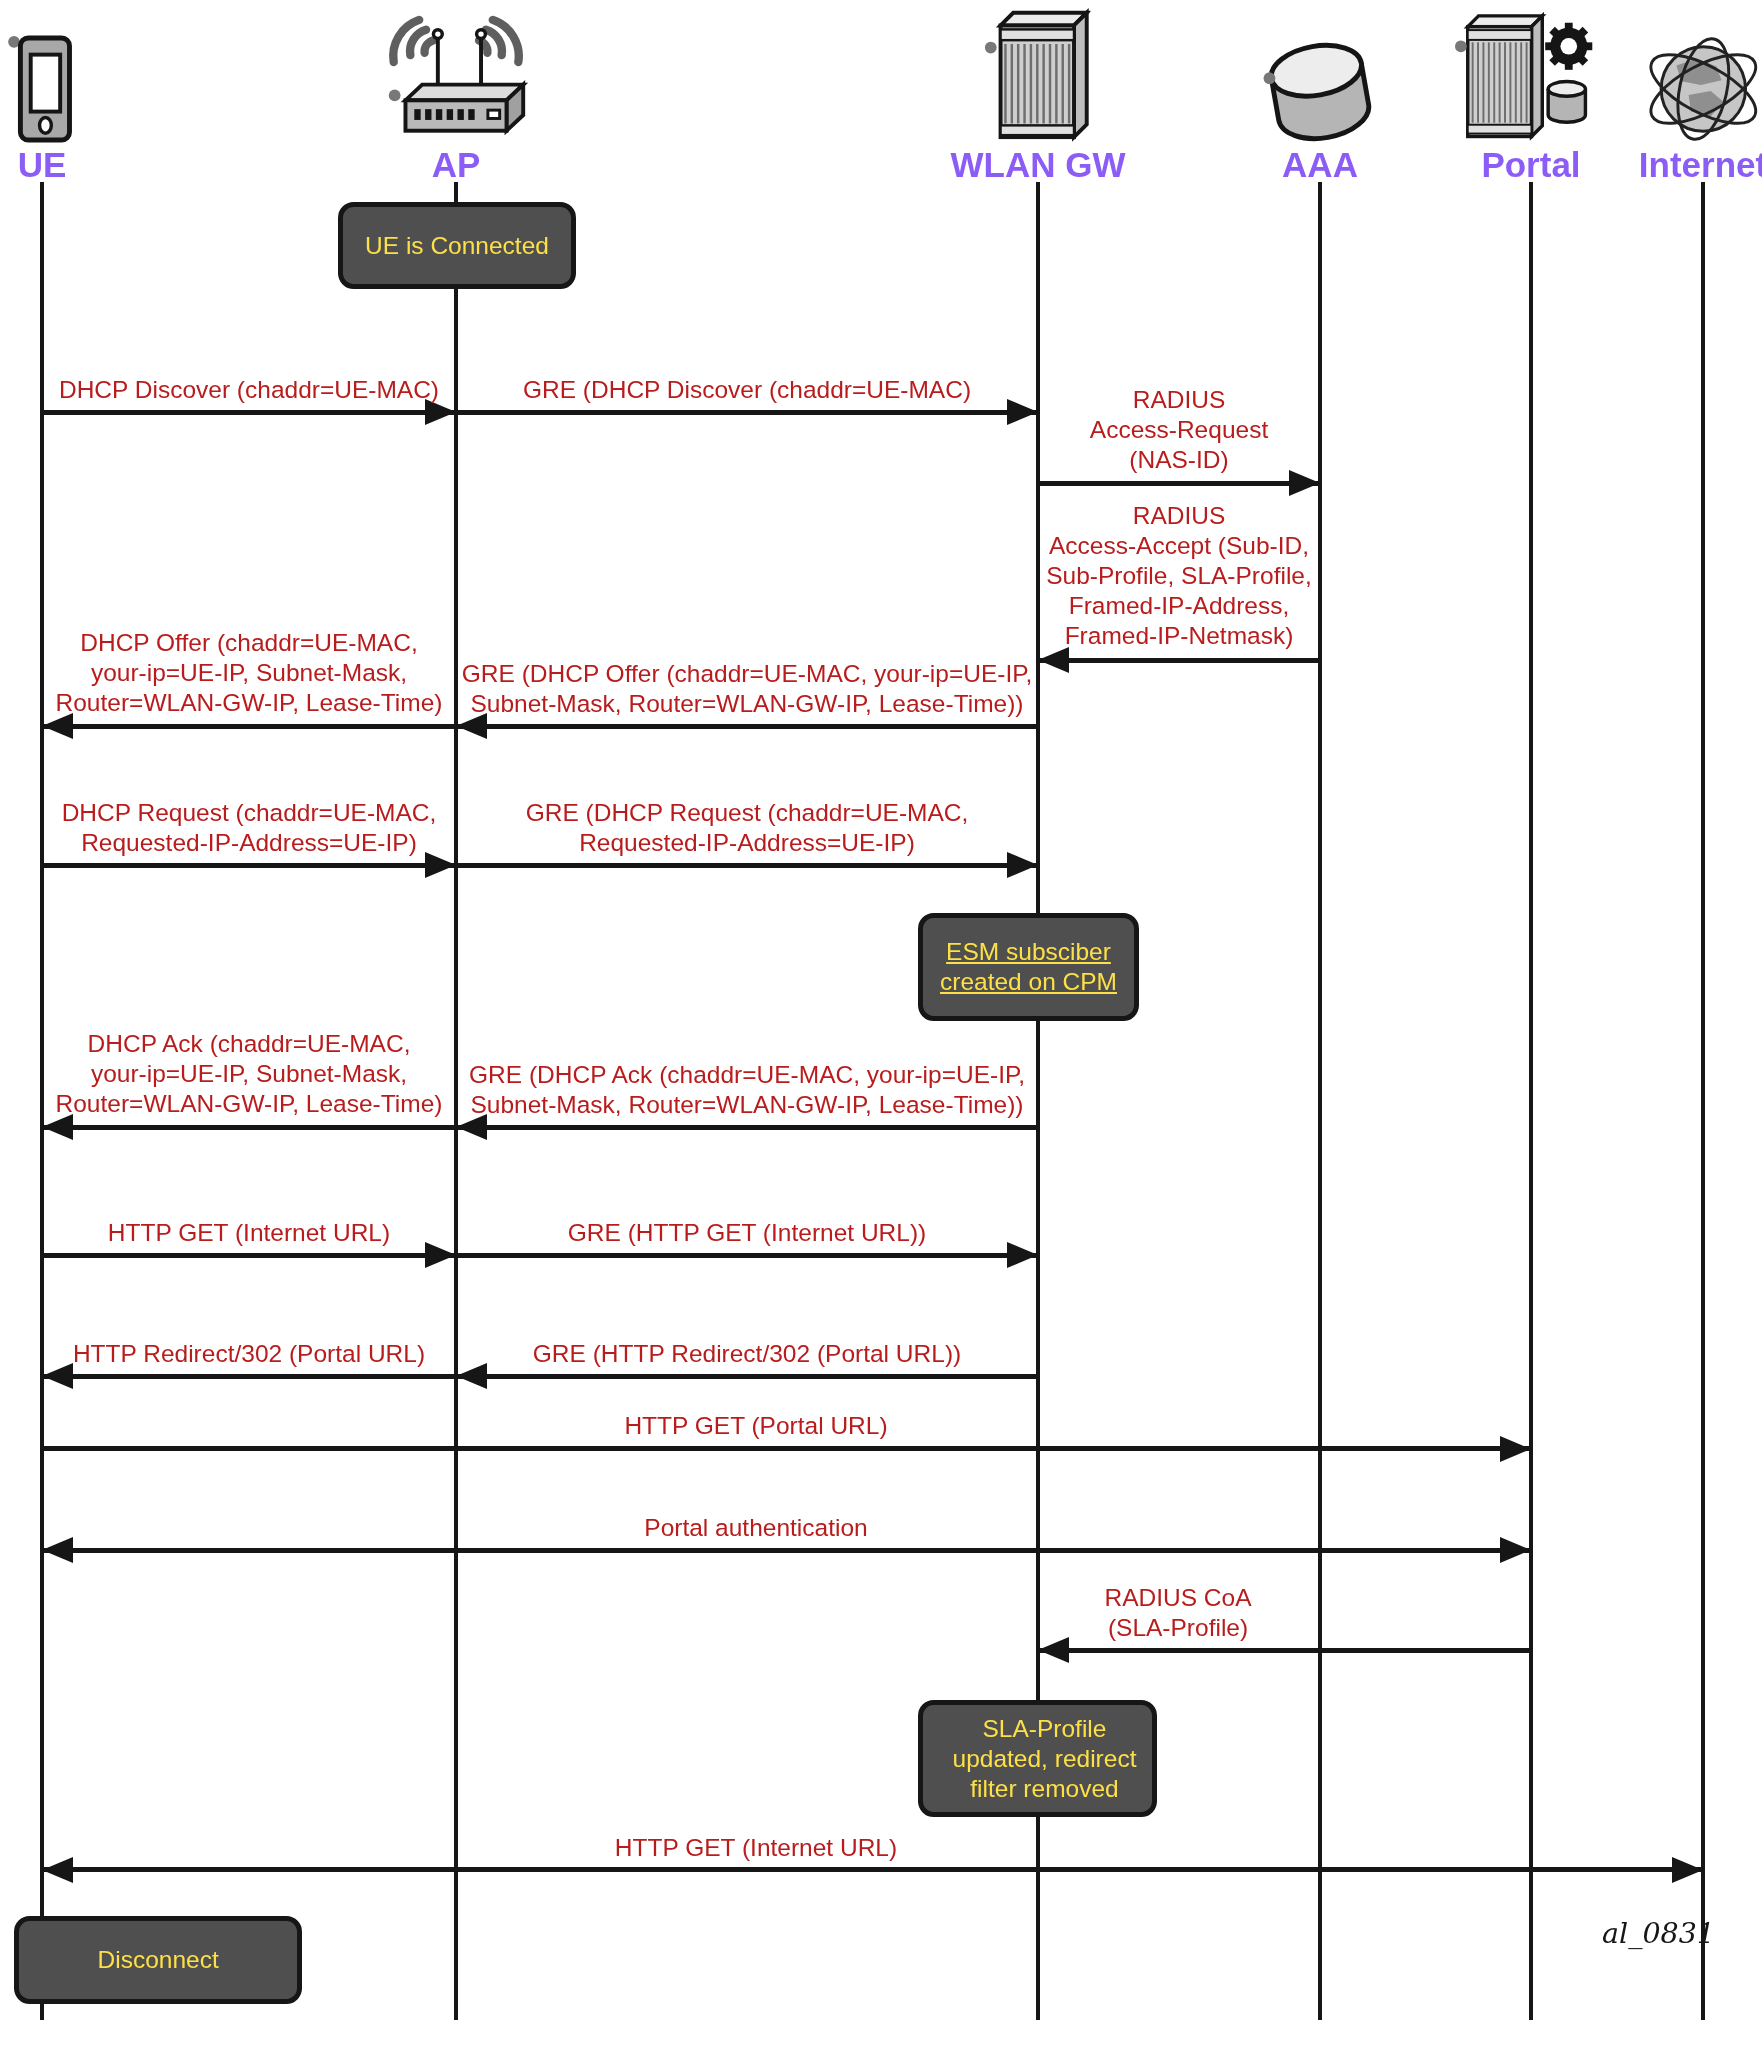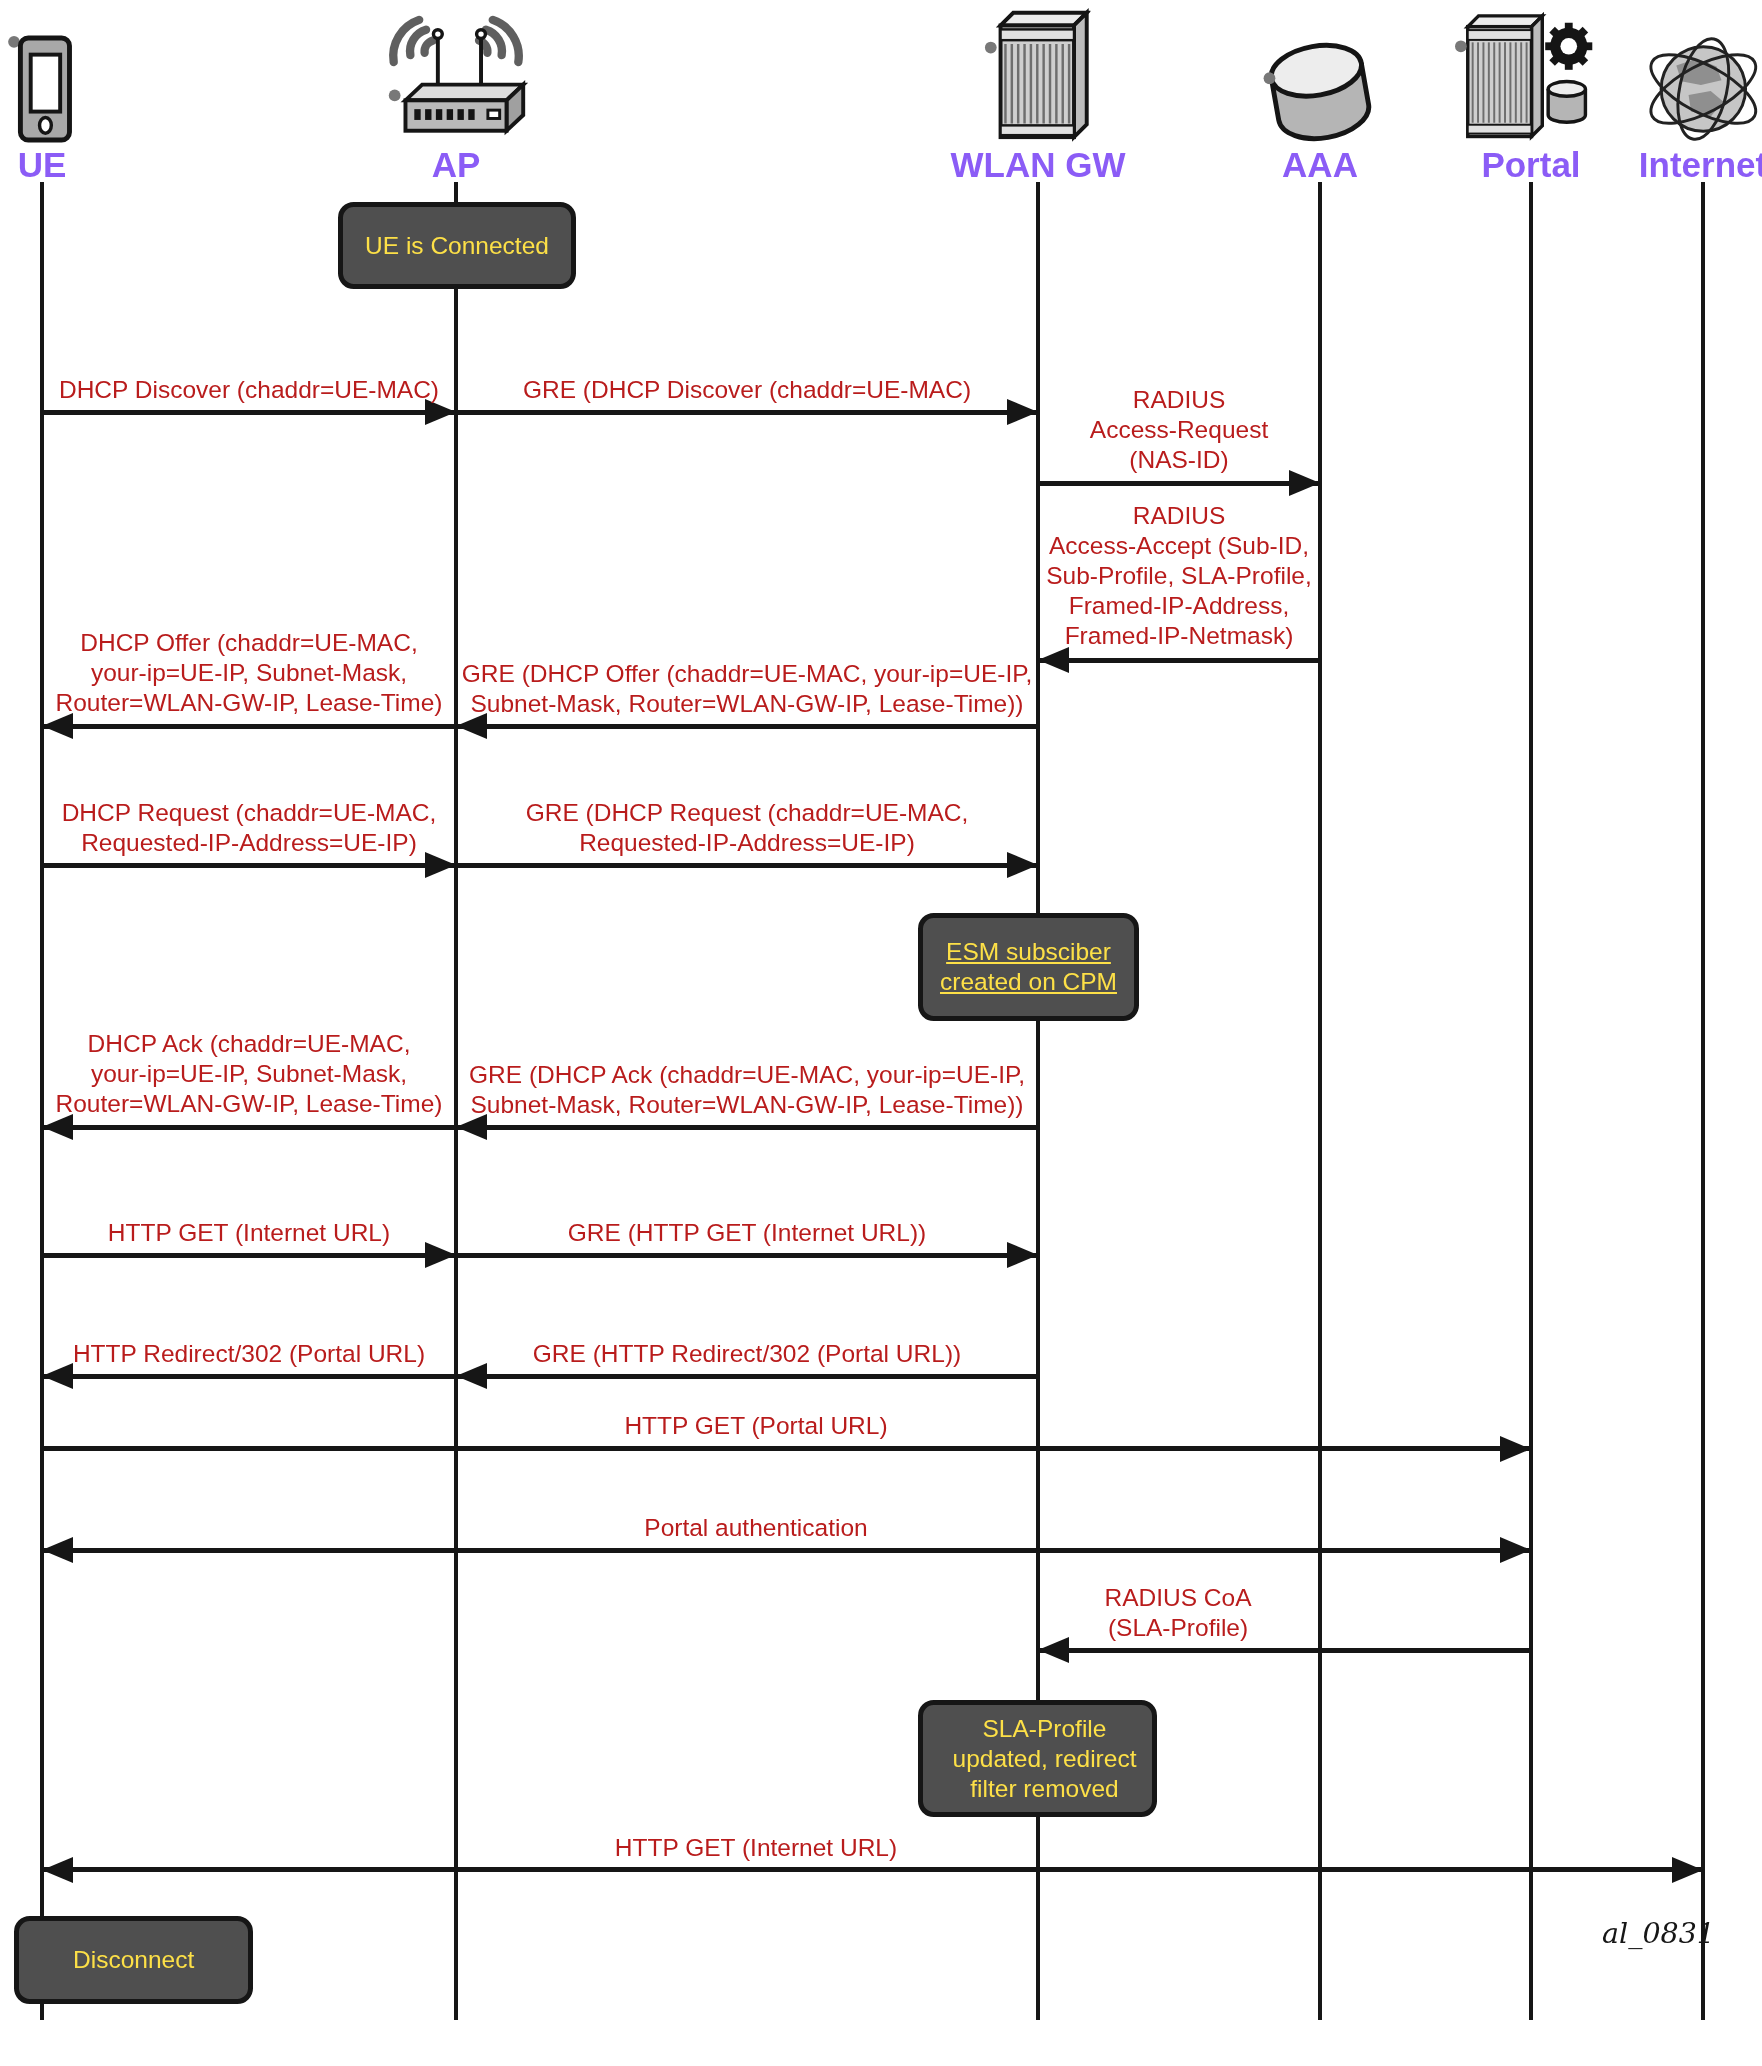--- a/index.html
+++ b/index.html
@@ -289,20 +289,20 @@
       </div>
       <div class="note" style="left: 918px; top: 913px; width: 221px; height: 108px; text-decoration: underline;">
         <div>ESM subsciber</div>
         <div>created on CPM</div>
       </div>
       <div class="note" style="left: 918px; top: 1700px; width: 239px; height: 117px; padding-left: 14px;">
         <div>SLA-Profile</div>
         <div>updated, redirect</div>
         <div>filter removed</div>
       </div>
-      <div class="note" style="left: 14.2px; top: 1916px; width: 239px; height: 88px;">
+      <div class="note" style="left: 14.2px; top: 1916px; width: 288px; height: 88px;">
         <div>Disconnect</div>
       </div>
     </div>
 
   <div class="footnote">al_0831</div>
 </div>
 
 
 </body></html>

